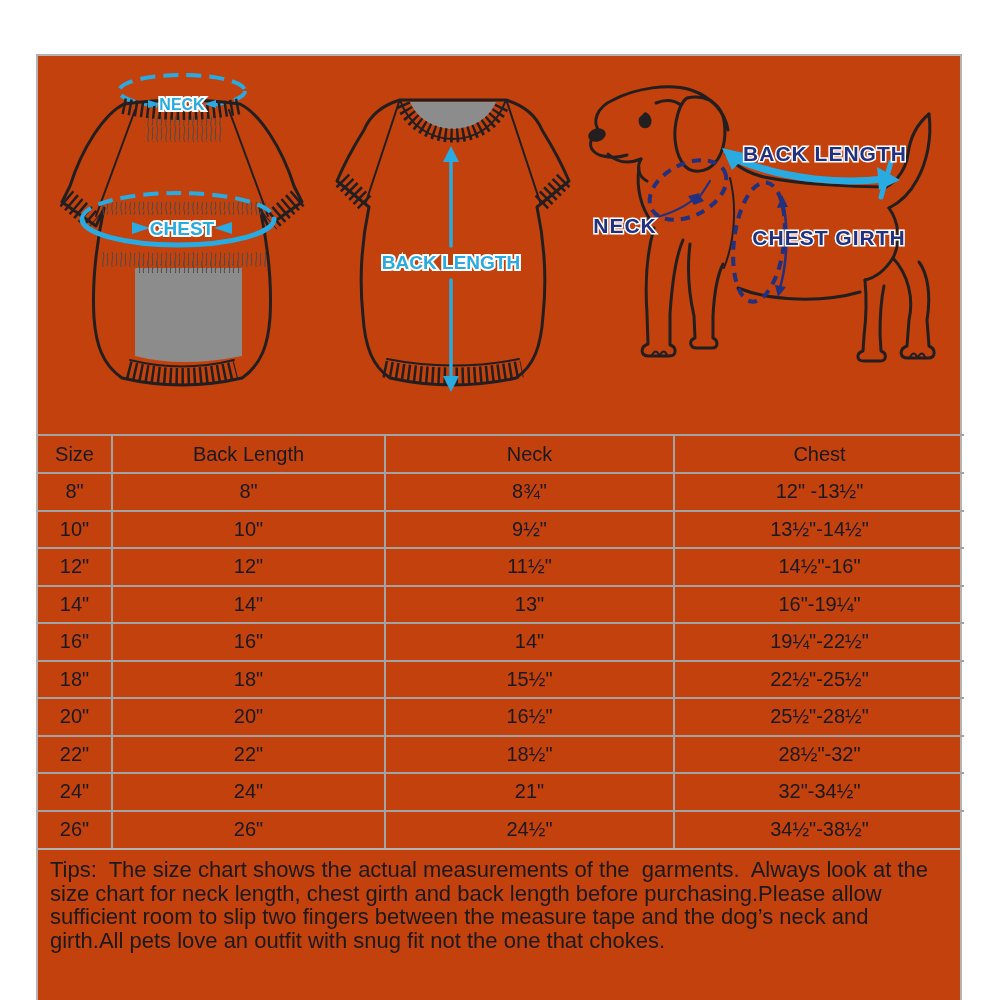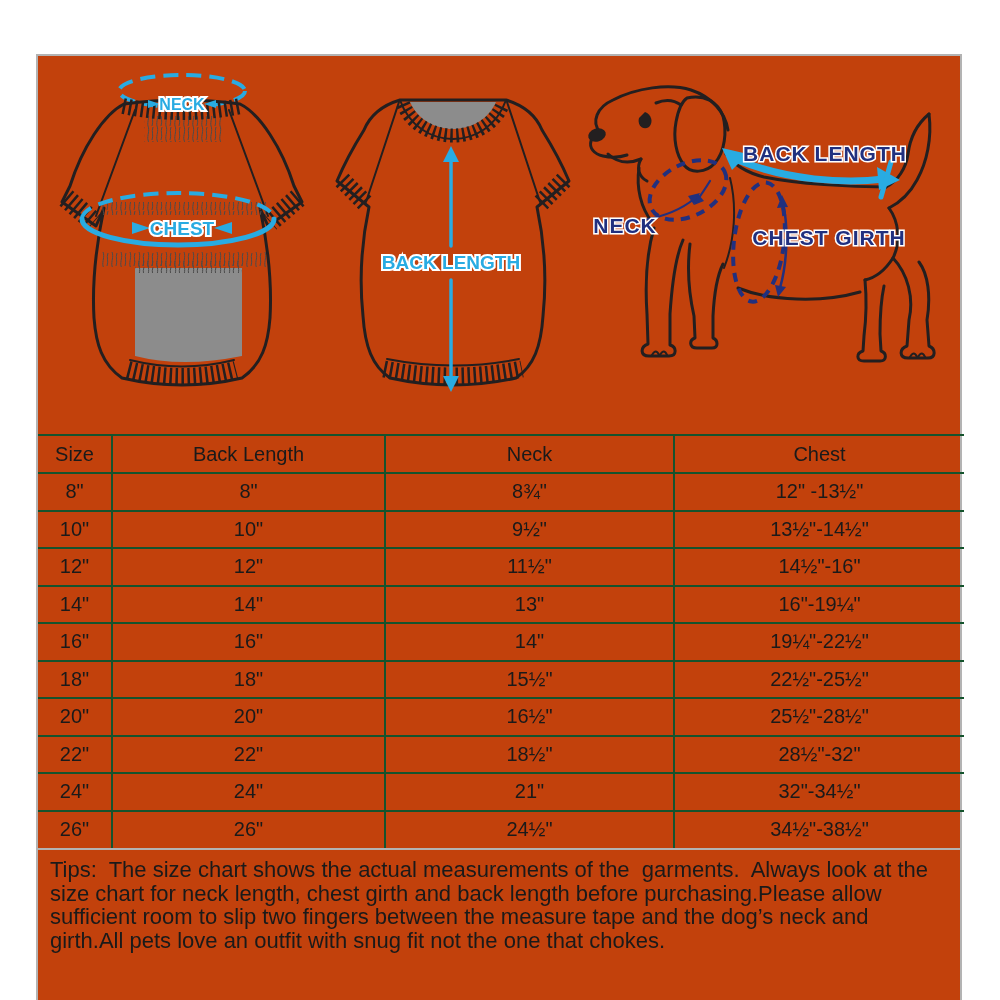--- a/index.html
+++ b/index.html
@@ -2,21 +2,21 @@
 <html><head>
 <meta charset="utf-8">
 <style>
   html,body{margin:0;padding:0;background:#fff;}
   body{width:1000px;height:1000px;position:relative;font-family:"Liberation Sans",sans-serif;color:#1a1a1a;}
   .frame{position:absolute;left:36px;top:15px;width:926px;height:968px;border:2px solid #b3b3b3;box-sizing:border-box;display:flex;flex-direction:column;background:#c2410c;margin-top:39px;}
   .diagram-area{height:378px;flex:0 0 auto;}
   .diagram-area svg{display:block;width:100%;height:100%;}
   .title-row{flex:0 0 auto;height:36px;border-top:2px solid #b3b3b3;display:flex;align-items:center;padding-left:26px;font-size:21px;box-sizing:border-box;}
   table.size-table{border-collapse:collapse;width:100%;table-layout:fixed;flex:0 0 auto;}
-  table.size-table td,table.size-table th{border:2px solid #14532d;font-weight:normal;font-size:20px;text-align:center;padding:0;}
+  table.size-table td,table.size-table th{border:2px solid #a3a3a3;font-weight:normal;font-size:20px;text-align:center;padding:0;}
   table.size-table td:first-child,table.size-table th:first-child{border-left:none;}
   table.size-table td:last-child,table.size-table th:last-child{border-right:none;}
   table.size-table tr:last-child td{border-bottom:none;}
   table.size-table thead tr{height:38px;}
   table.size-table tbody tr{height:37.5px;}
   .tips{flex:1 1 auto;border-top:2px solid #b3b3b3;padding:8px 12px 0 12px;font-size:22px;line-height:23.5px;white-space:pre-wrap;}
   .cyan-dash{fill:none;stroke:#29ABE2;stroke-width:4;stroke-dasharray:15 8;}
   .navy-dash{fill:none;stroke:#21307F;stroke-width:4;stroke-dasharray:9 7;}
   .ln{fill:none;stroke:#231F20;stroke-width:3;stroke-linecap:round;stroke-linejoin:round;}
   .ln2{fill:none;stroke:#231F20;stroke-width:2;stroke-linecap:round;}

